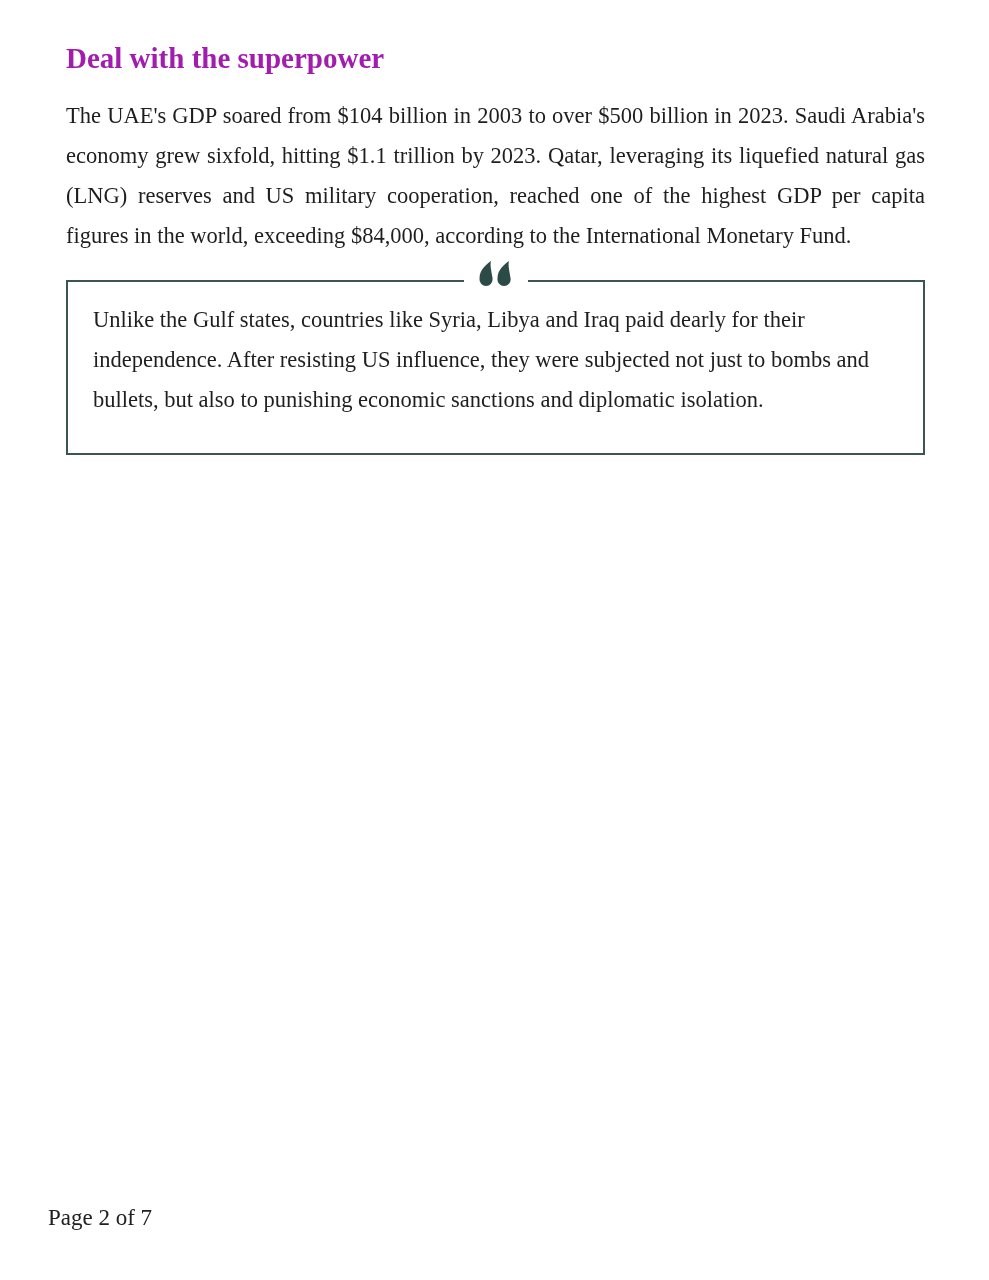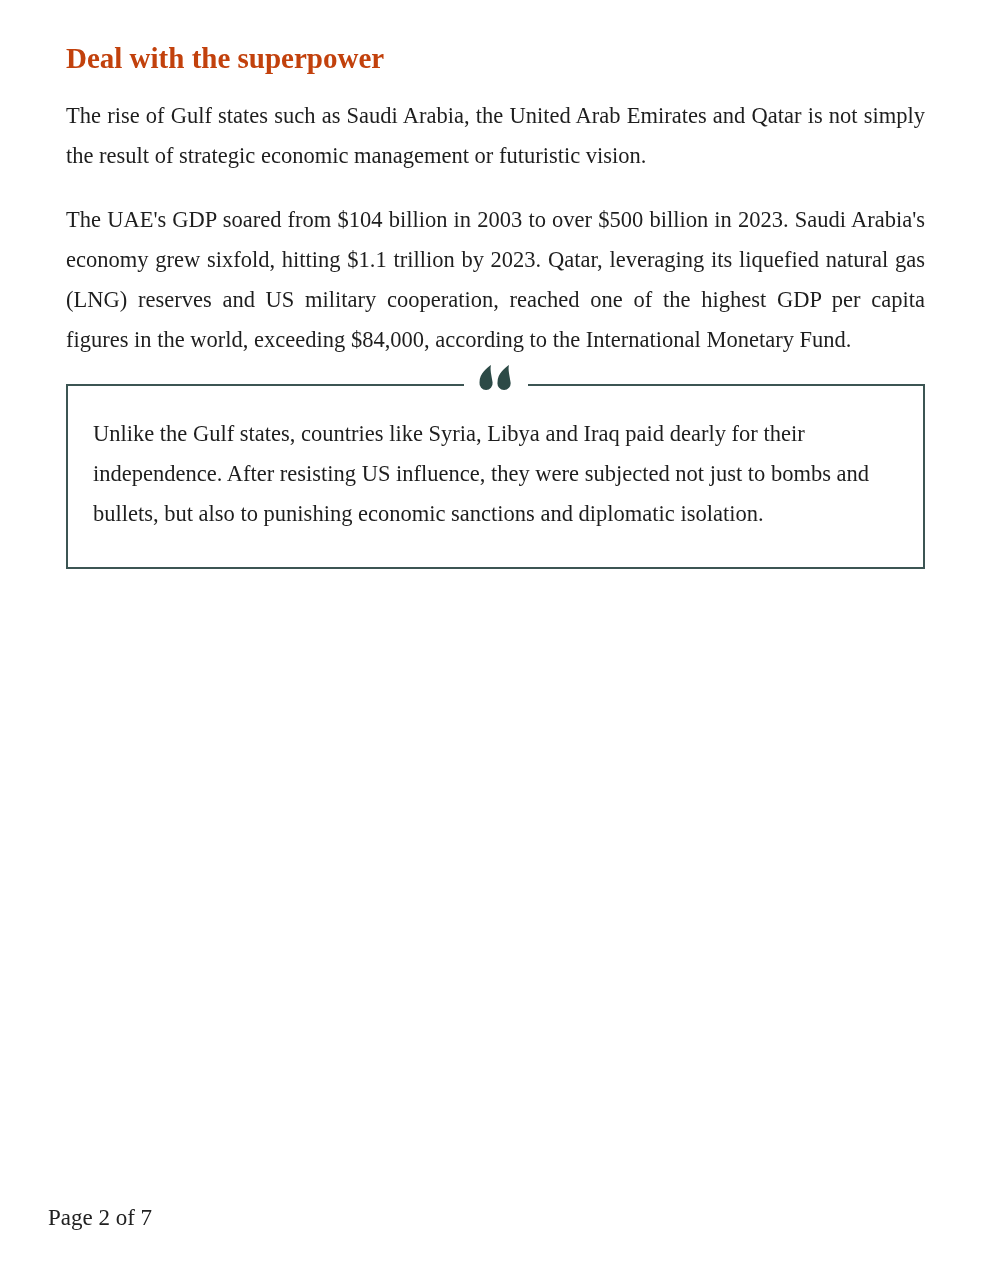--- a/index.html
+++ b/index.html
@@ -25,33 +25,33 @@
     position:absolute;
     left:66px;
     right:64px;
     top:40px;
   }
   h1.page-title{
     margin:0 0 20px 0;
     font-size:29px;
     line-height:36px;
     font-weight:700;
-    color:#c2410c;
+    color:#a21caf;
   }
   p.body-para{
     margin:0 0 24px 0;
     font-size:22.5px;
     line-height:40px;
     text-align:justify;
     color:var(--body-text);
   }
   figure.pull-quote{
     margin:20px 0 30px 0;
     border:2px solid var(--border-teal);
-    padding:28px 25px 33px 25px;
+    padding:18px 25px 33px 25px;
     position:relative;
     background:var(--background);
   }
   figure.pull-quote blockquote{
     margin:0;
     font-size:22.5px;
     line-height:40px;
     text-align:left;
     color:var(--body-text);
   }
@@ -76,21 +76,20 @@
   }
 </style>
 </head>
 <body>
 
 <div class="page">
   <main class="content">
 
     <h1 class="page-title">Deal with the superpower</h1>
 
-    <p class="body-para">The rise of Gulf states such as Saudi Arabia, the United Arab Emirates and Qatar is not simply the result of strategic economic management or futuristic vision.</p>
 
 
 
     <p class="body-para">The UAE's GDP soared from $104 billion in 2003 to over $500 billion in 2023. Saudi Arabia's economy grew sixfold, hitting $1.1 trillion by 2023. Qatar, leveraging its liquefied natural gas (LNG) reserves and US military cooperation, reached one of the highest GDP per capita figures in the world, exceeding $84,000, according to the International Monetary Fund.</p>
 
     <figure class="pull-quote">
       <span class="qmark">
         <svg width="36" height="28" viewBox="0 0 36 28" aria-hidden="true">
           <g fill="currentColor">
             <path d="M13 1 C9.5 3.5 1.5 9 1.5 18.5 A6.6 6.6 0 1 0 14.6 18.5 C13.5 11 11.8 5.5 13 1 Z"></path>

